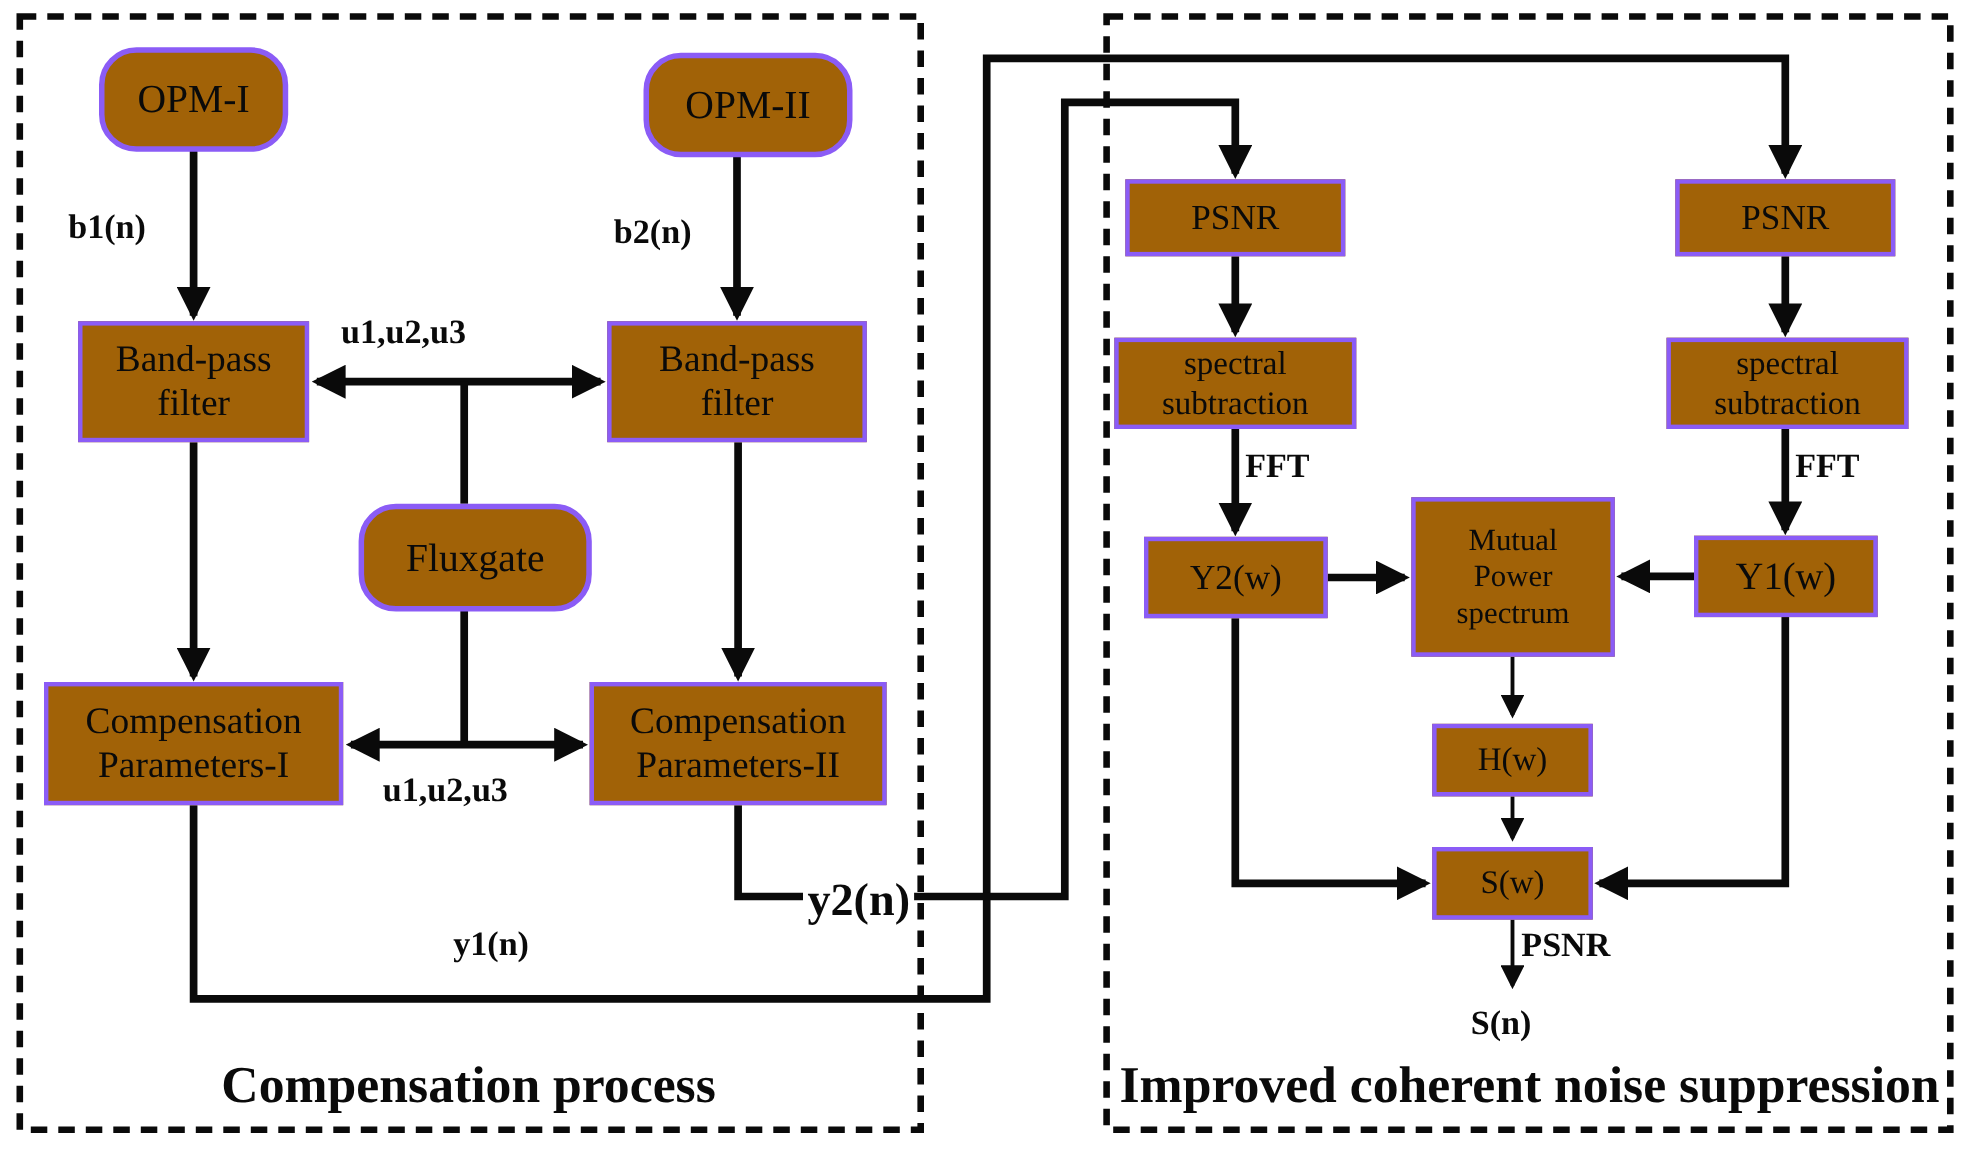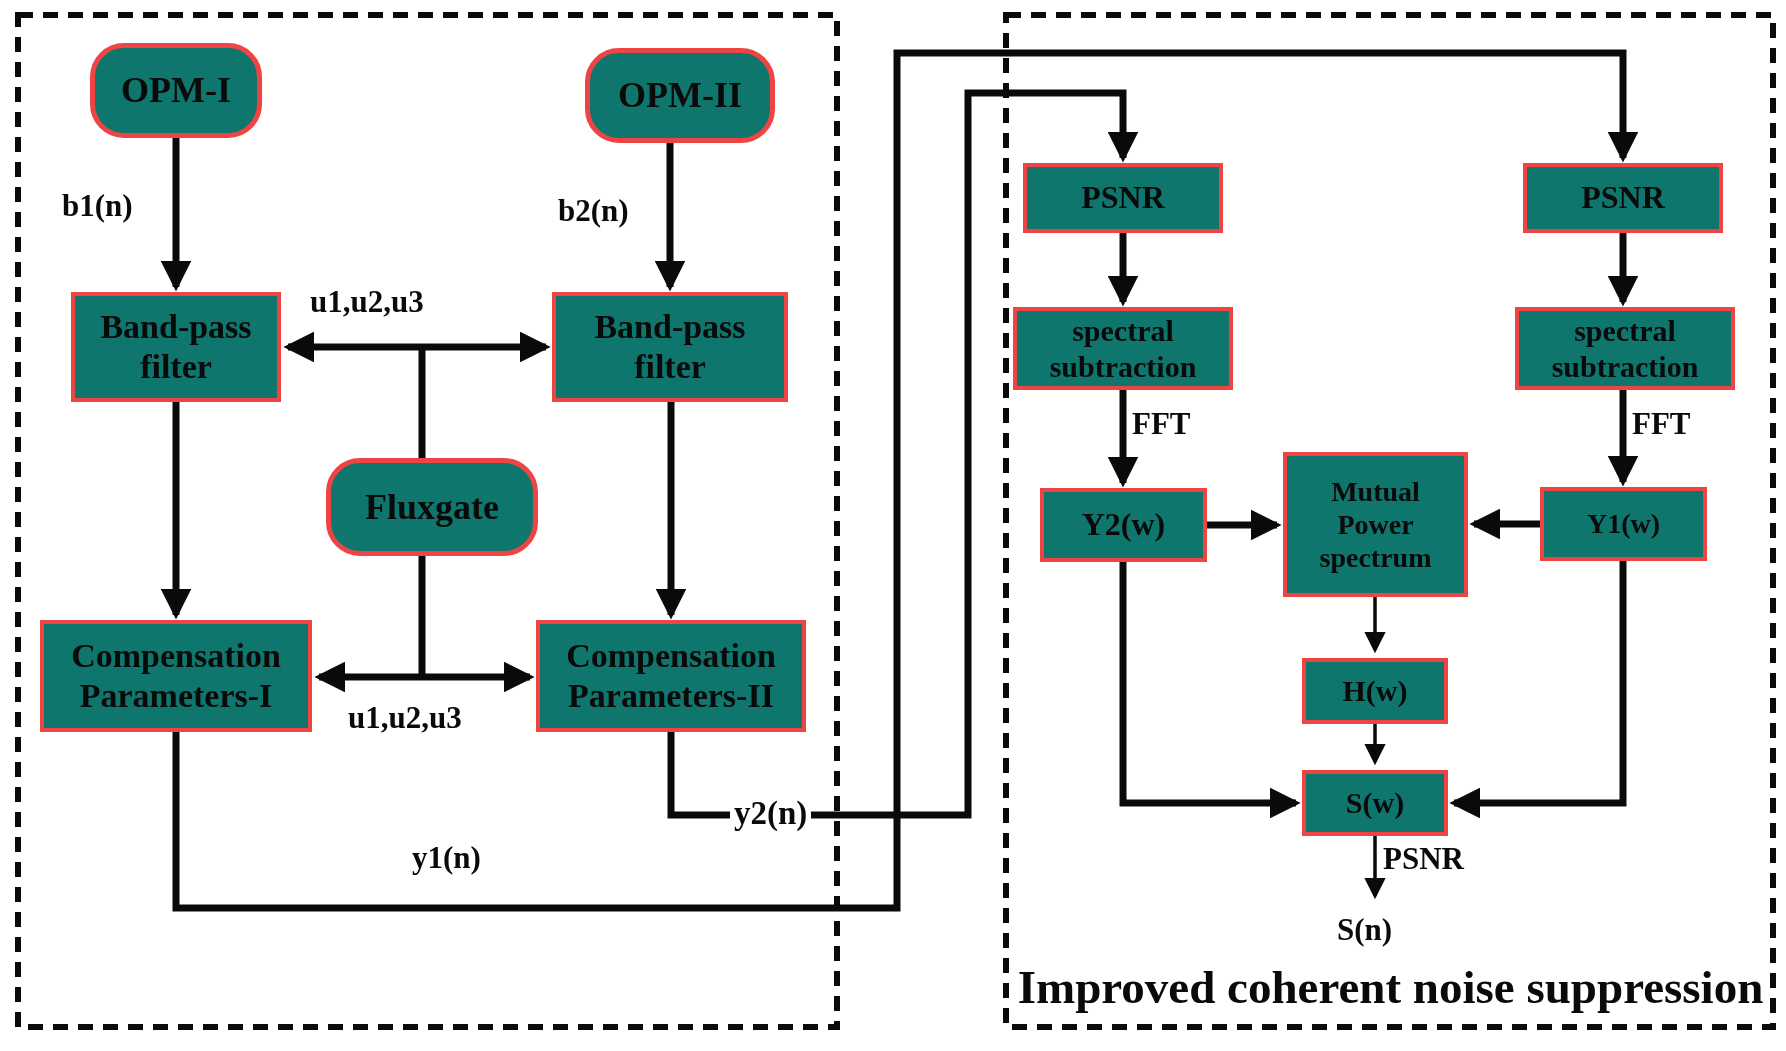--- a/index.html
+++ b/index.html
@@ -7,25 +7,25 @@
     position:relative;
     width:1786px;height:1051px;
     background:#ffffff;
     font-family:"Liberation Serif","DejaVu Serif",serif;
     overflow:hidden;
   }
   #wires{position:absolute;left:0;top:0;width:1786px;height:1051px;}
   .node{
     position:absolute;
     box-sizing:border-box;
-    border:4px solid #ef4444;
-    background:#0f766e;
+    border:4px solid #8b5cf6;
+    background:#a16207;
     display:flex;align-items:center;justify-content:center;
     text-align:center;
-    font-weight:700;color:#0a0a0a;
+    font-weight:400;color:#0a0a0a;
     white-space:pre-line;
     line-height:1.18;
     z-index:3;
   }
   .rounded{border-radius:34px;border-width:5px;}
   .lbl{
     position:absolute;
     font-weight:700;color:#0a0a0a;
     white-space:pre-line;
     z-index:4;
@@ -95,33 +95,34 @@
   <div class="node" style="left:536px;top:620px;width:270px;height:112px;font-size:34px;">Compensation
 Parameters-II</div>
 
   <div class="node" style="left:1023px;top:163px;width:200px;height:70px;font-size:32px;">PSNR</div>
   <div class="node" style="left:1523px;top:163px;width:200px;height:70px;font-size:32px;">PSNR</div>
   <div class="node" style="left:1013px;top:307px;width:220px;height:83px;font-size:30px;">spectral
 subtraction</div>
   <div class="node" style="left:1515px;top:307px;width:220px;height:83px;font-size:30px;">spectral
 subtraction</div>
   <div class="node" style="left:1040px;top:488px;width:167px;height:74px;font-size:32px;">Y2(w)</div>
-  <div class="node" style="left:1540px;top:487px;width:167px;height:74px;font-size:28px;">Y1(w)</div>
+  <div class="node" style="left:1540px;top:487px;width:167px;height:74px;font-size:35px;">Y1(w)</div>
   <div class="node" style="left:1283px;top:452px;width:185px;height:145px;font-size:28px;">Mutual
 Power
 spectrum</div>
   <div class="node" style="left:1302px;top:658px;width:146px;height:66px;font-size:30px;">H(w)</div>
   <div class="node" style="left:1302px;top:770px;width:146px;height:66px;font-size:30px;">S(w)</div>
 
   <div class="lbl" style="left:62px;top:188px;font-size:31px;">b1(n)</div>
   <div class="lbl" style="left:558px;top:193px;font-size:31px;">b2(n)</div>
   <div class="lbl" style="left:310px;top:284px;width:160px;font-size:31px;">u1,u2,u3</div>
   <div class="lbl" style="left:348px;top:700px;width:160px;font-size:31px;">u1,u2,u3</div>
   <div class="lbl online" style="left:408px;top:840px;font-size:31px;">y1(n)</div>
-  <div class="lbl online" style="left:730px;top:795px;font-size:33px;">y2(n)</div>
+  <div class="lbl online" style="left:730px;top:795px;font-size:42px;">y2(n)</div>
   <div class="lbl" style="left:1132px;top:406px;font-size:31px;">FFT</div>
   <div class="lbl" style="left:1632px;top:406px;font-size:31px;">FFT</div>
   <div class="lbl" style="left:1383px;top:841px;font-size:31px;">PSNR</div>
   <div class="lbl" style="left:1337px;top:912px;width:76px;font-size:31px;">S(n)</div>
 
+  <div class="caption" style="left:15px;top:960px;width:822px;font-size:47px;">Compensation process</div>
   <div class="caption" style="left:1003px;top:960px;width:775px;font-size:47px;">Improved coherent noise suppression</div>
 
 </div>
 
 </body></html>

